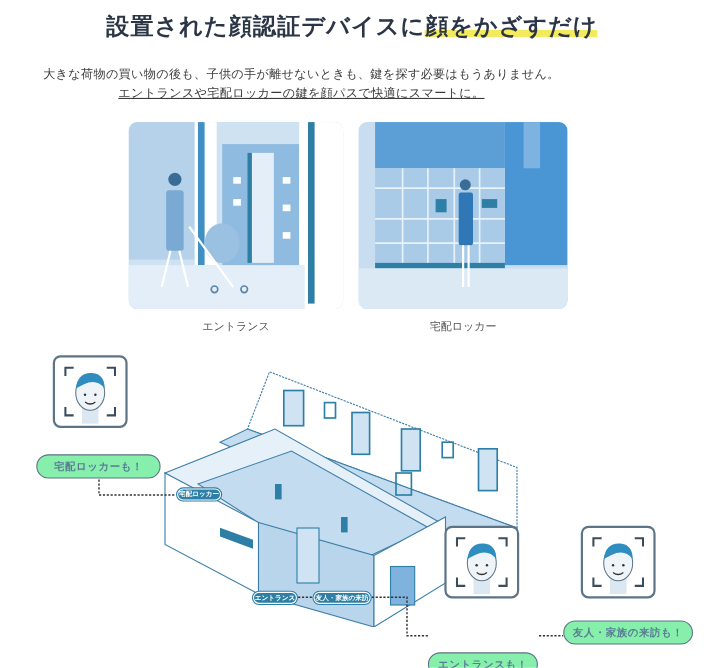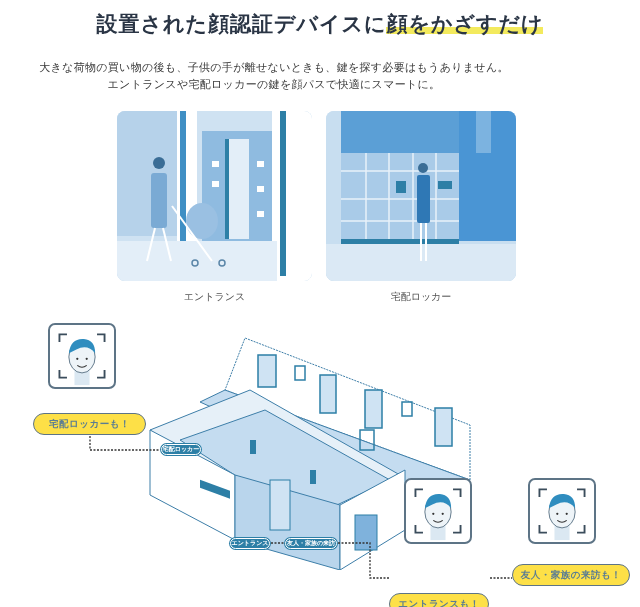--- a/index.html
+++ b/index.html
@@ -11,21 +11,21 @@
     font-size: 21px; font-weight: bold; color: #2a3545; letter-spacing: 1px;
   }
   .headline .hl {
     background: linear-gradient(transparent 62%, #f3ea5d 62%, #f3ea5d 92%, transparent 92%);
   }
   .sub {
     position: absolute; left: 0; width: 548px; text-align: center;
     font-size: 11px; color: #3a3a3a; letter-spacing: 0.3px;
   }
   .sub1 { top: 60px; }
-  .sub2 { top: 77px; }
+  .sub2 { top: 77px; text-decoration: underline; }
 
   .scene {
     position: absolute; border-radius: 8px; overflow: hidden; background: #c8def0;
   }
   .scene-entrance { left: 117px; top: 111px; width: 195px; height: 170px; }
   .scene-locker { left: 326px; top: 111px; width: 190px; height: 170px; }
   .scene svg { display: block; width: 100%; height: 100%; }
 
   .caption {
     position: absolute; top: 290px; font-size: 10px; color: #555; text-align: center;
@@ -37,21 +37,21 @@
     position: absolute; width: 68px; height: 66px; border: 2px solid #5d7486; border-radius: 7px;
     background: #fff;
   }
   .face-card svg { width: 100%; height: 100%; display: block; }
   .fc1 { left: 48px; top: 323px; }
   .fc2 { left: 404px; top: 478px; }
   .fc3 { left: 528px; top: 478px; }
 
   .bubble {
     position: absolute; height: 22px; border: 1.5px solid #5d7486; border-radius: 11px;
-    background: #fde047; font-size: 9.5px; font-weight: bold; color: #5a7d93;
+    background: #86efac; font-size: 9.5px; font-weight: bold; color: #5a7d93;
     display: flex; align-items: center; justify-content: center; letter-spacing: 0.5px;
   }
   .b1 { left: 33px; top: 413px; width: 113px; }
   .b2 { left: 389px; top: 593px; width: 100px; }
   .b3 { left: 512px; top: 564px; width: 118px; }
 
   .pill {
     position: absolute; height: 11px; border-radius: 6px; background: #2d7fa6;
     border: 1px solid #fff; box-shadow: 0 0 0 1px #2d7fa6;
     color: #fff; font-size: 6px; font-weight: bold; display: flex; align-items: center; justify-content: center;

